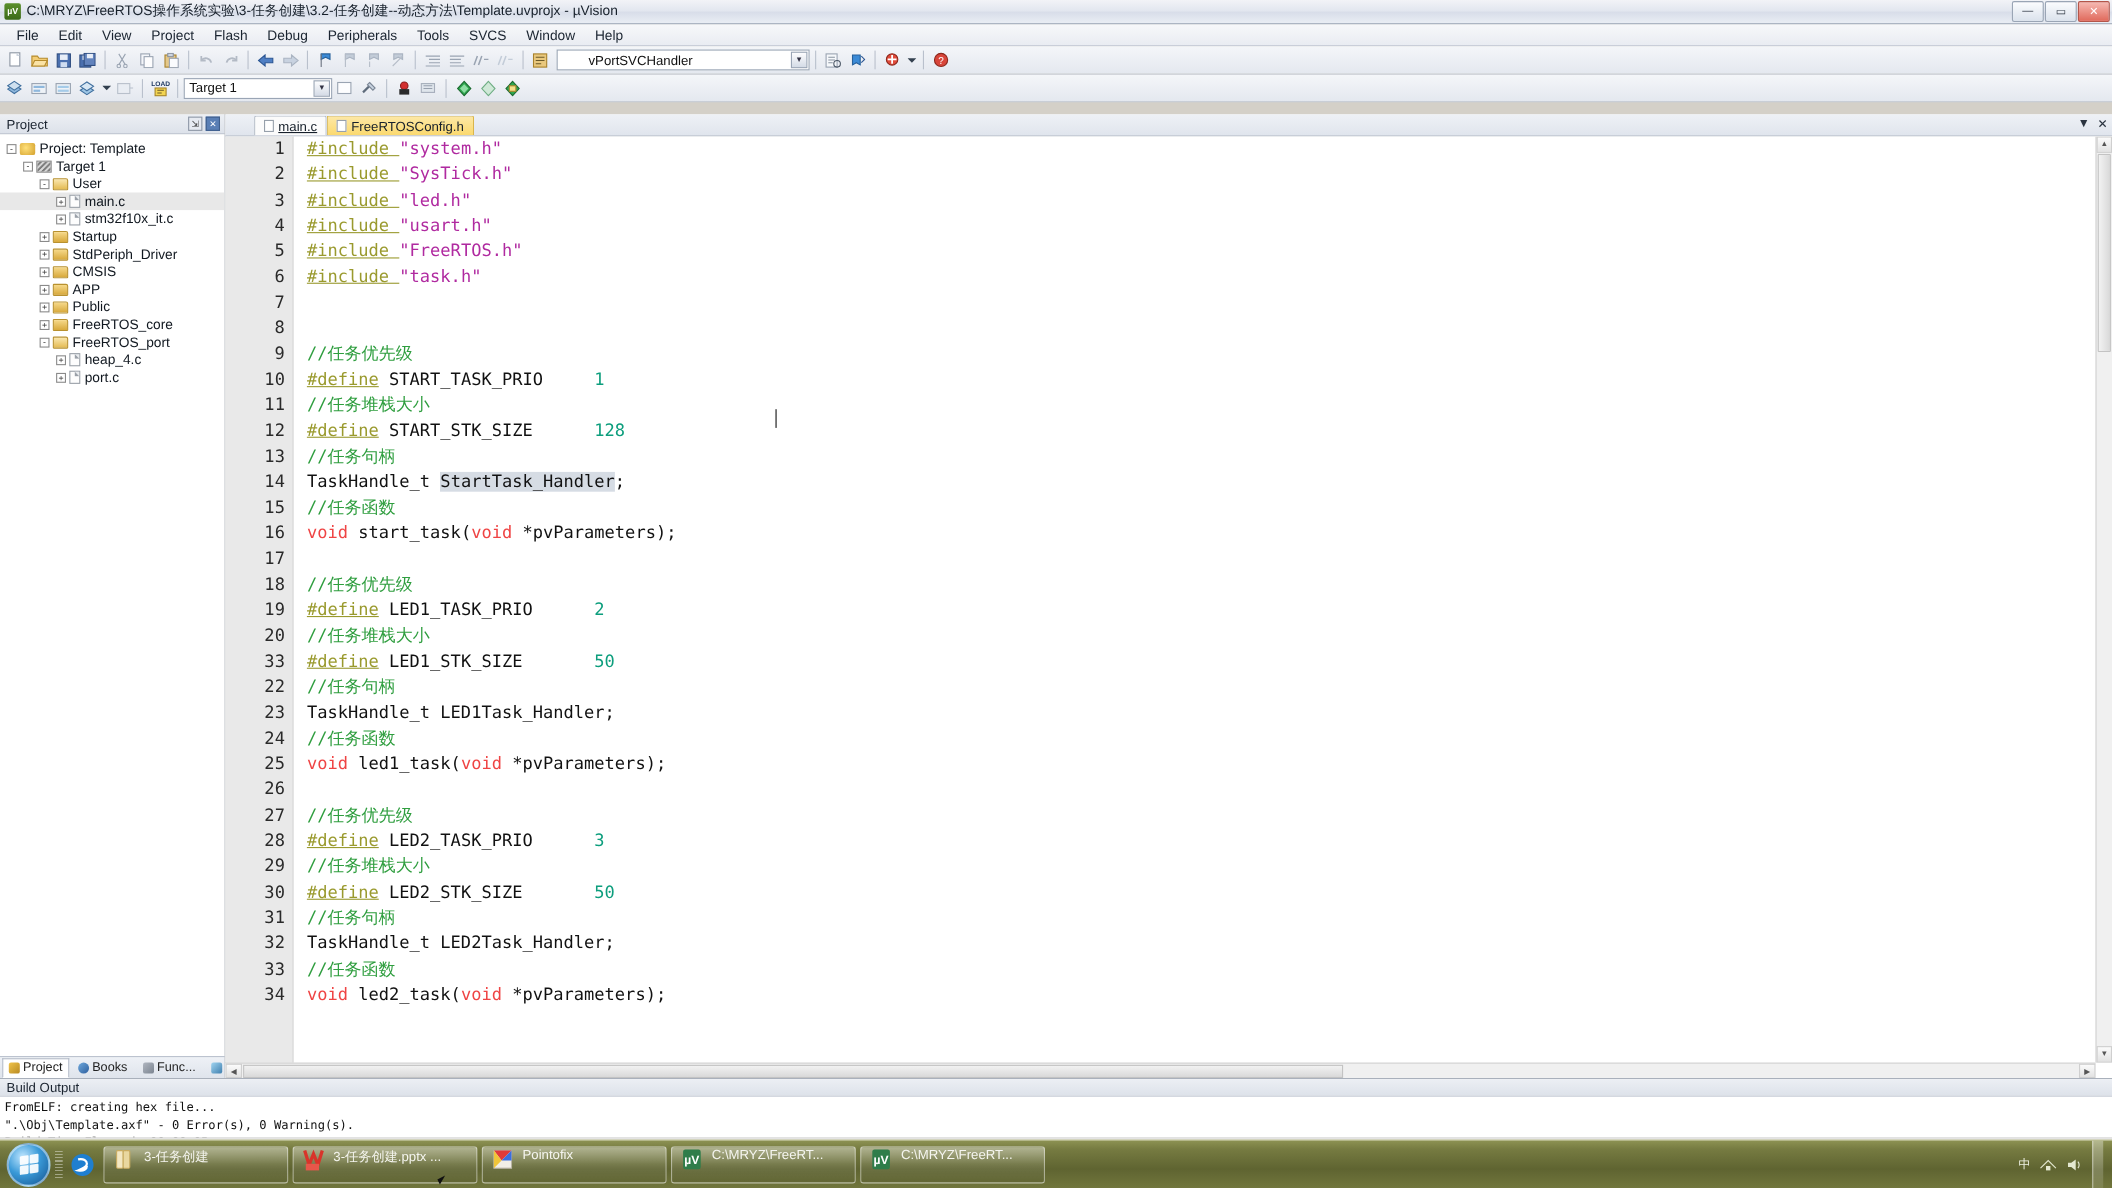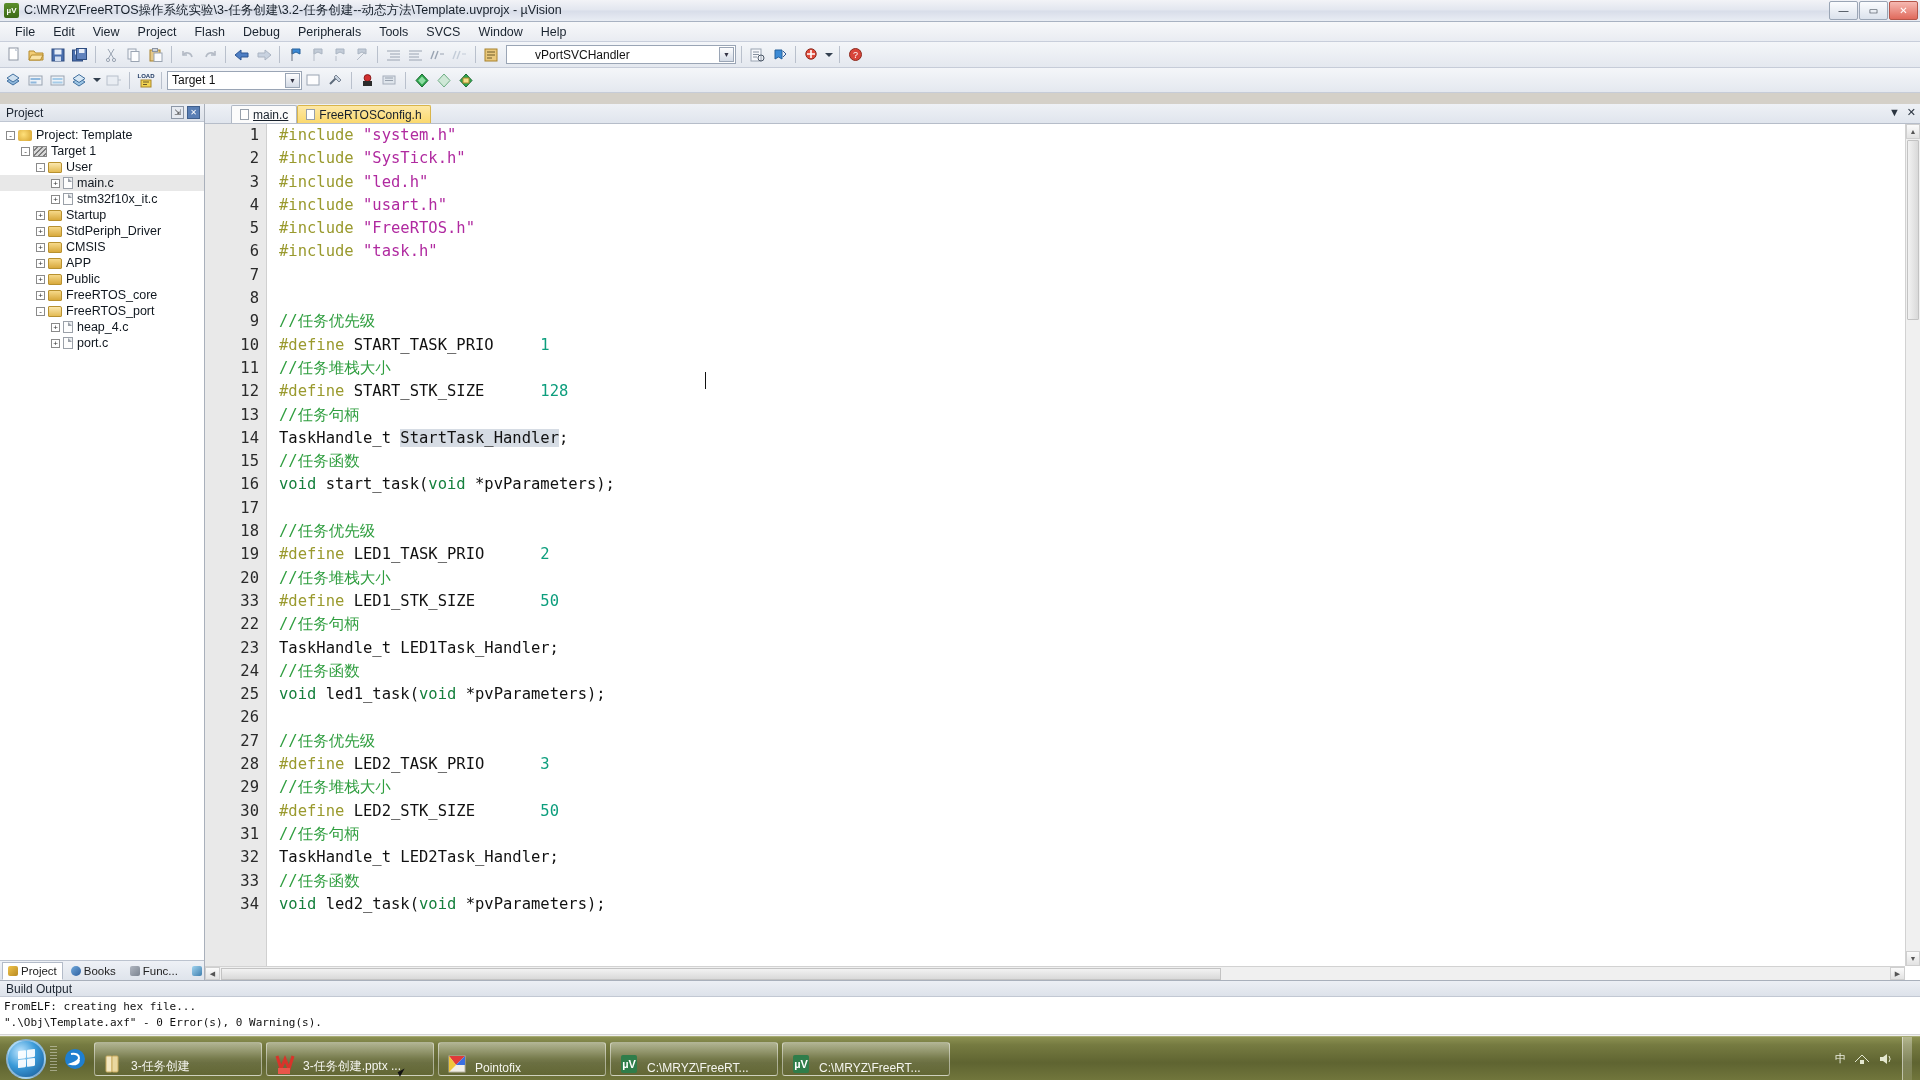--- a/index.html
+++ b/index.html
@@ -105,24 +105,24 @@
   .etab .dogear { width:9px;height:11px;background:#fff;border:1px solid #97a0ab; }
   .tabstrip .rightctl { position:absolute; right:4px; top:2px; display:flex; gap:7px; font-size:11px; color:#2b3440; }
 
   .codewrap { flex:1; display:flex; overflow:hidden; position:relative; }
   .gutter { width:62px; background:#e9e9e9; border-right:1px solid #d0d0d0; flex:none; }
   .gutter .gl { height:23.3px; line-height:23.3px; text-align:right; padding-right:7px;
       font-family:"DejaVu Sans Mono","Liberation Mono",monospace; font-size:15.5px; color:#2a2a2a; }
   .code { flex:1; position:relative; overflow:hidden; background:#fff;
       font-family:"DejaVu Sans Mono","Liberation Mono",monospace; font-size:15.5px; }
   .cl { height:23.3px; line-height:23.3px; white-space:pre; padding-left:12px; color:#111; }
-  .k-pre { color:#9a9a2e; }
+  .k-pre { color:#9a9a2e;text-decoration:underline; }
   .k-str { color:#b02aa0; }
   .k-cmt { color:#2f9e3f; }
-  .k-kw  { color:#15803d; }
+  .k-kw  { color:#ef4444; }
   .k-num { color:#0d9e7d; }
   .k-id  { color:#111;margin-top:20px; }
   .hl-sel { background:#d6dce4; }
   .caret { position:absolute; width:1px; height:17px; background:#111; }
 
   .vscroll { position:absolute; right:0; top:0; bottom:14px; width:15px;
      background:#f0f0f0; border-left:1px solid #d2d2d2; }
   .vscroll .arrU,.vscroll .arrD { height:15px;background:linear-gradient(180deg,#fbfbfb,#e2e2e2);
      border:1px solid #cfcfcf;display:flex;align-items:center;justify-content:center;font-size:7px;color:#555;}
   .vscroll .arrD { position:absolute; bottom:0; left:0; right:0; }
@@ -161,21 +161,21 @@
   .startorb { width:40px;height:40px;border-radius:50%;margin:0 4px;
      background:radial-gradient(circle at 35% 30%,#bfe6ff 0%,#3a9ad8 45%,#13518e 100%);
      border:2px solid rgba(255,255,255,.45);display:flex;align-items:center;justify-content:center; }
   .orbflag{width:17px;height:17px;display:grid;grid-template-columns:1fr 1fr;grid-template-rows:1fr 1fr;gap:1.5px;transform:skewY(-8deg);}
   .orbflag i{background:#fff;opacity:.92;border-radius:1px;}
   .qgrip { width:7px;height:26px;background:repeating-linear-gradient(180deg,rgba(255,255,255,.4) 0 1px,transparent 1px 3px);margin-right:3px;}
   .qicon { width:30px;height:34px;display:flex;align-items:center;justify-content:center;margin-right:4px; }
   .tbitem {
      height:34px;min-width:168px;max-width:176px;margin-right:4px;border-radius:3px;
      background:linear-gradient(180deg,rgba(255,255,255,.42),rgba(255,255,255,.12) 48%,rgba(0,0,0,.08));
-     border:1px solid rgba(255,255,255,.45);display:flex;align-items:flex-end;padding:0 7px;gap:7px;
+     border:1px solid rgba(255,255,255,.45);display:flex;align-items:flex-start;padding:0 7px;gap:7px;
      color:#f5f5ef;font-size:12px;overflow:hidden;white-space:nowrap;text-overflow:ellipsis;
   }
   .tbitem .lbl{overflow:hidden;text-overflow:ellipsis;}
   .tray { position:absolute;right:0;top:0;bottom:0;display:flex;align-items:center;gap:8px;padding-right:8px;
      color:#eef0e2;font-size:11px; }
   .showdesk{width:10px;height:44px;background:linear-gradient(180deg,rgba(255,255,255,.35),rgba(255,255,255,.1));border-left:1px solid rgba(255,255,255,.5);}
   .cursor { position:absolute; width:0;height:0; border-left:8px solid #111; border-bottom:5px solid transparent;
      border-right:5px solid transparent; transform:rotate(-28deg); }
 </style>
 </head>

